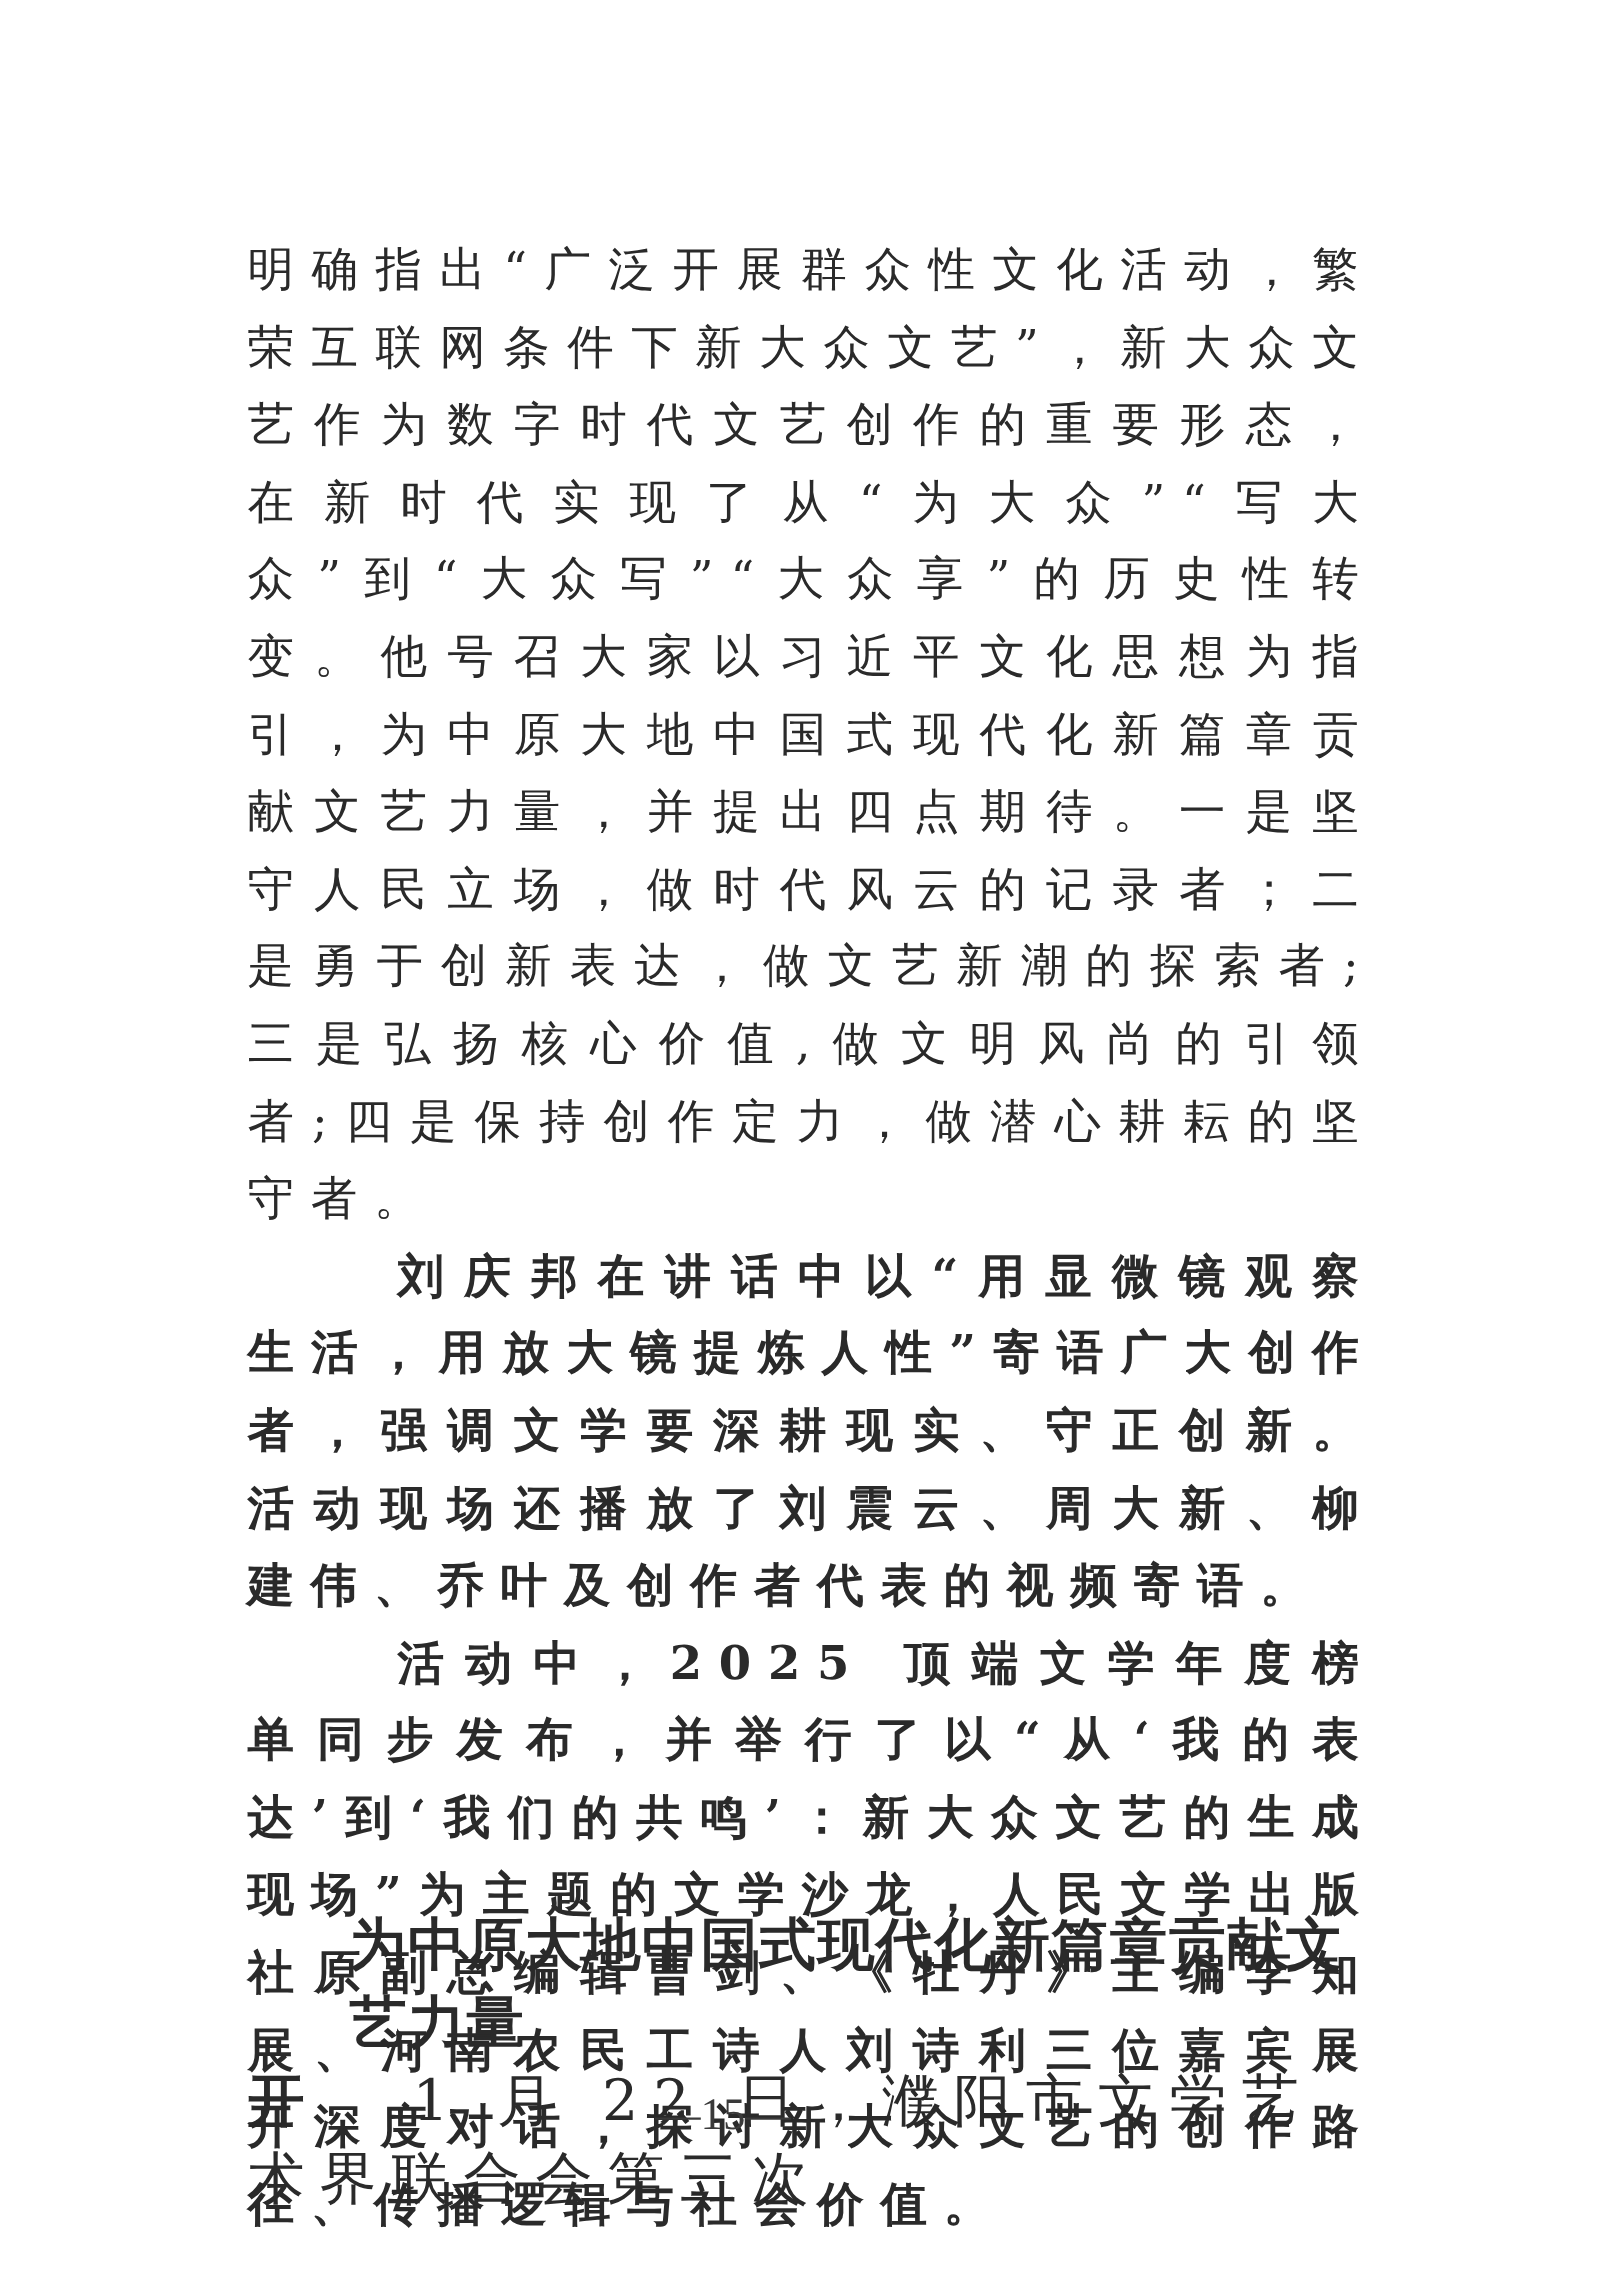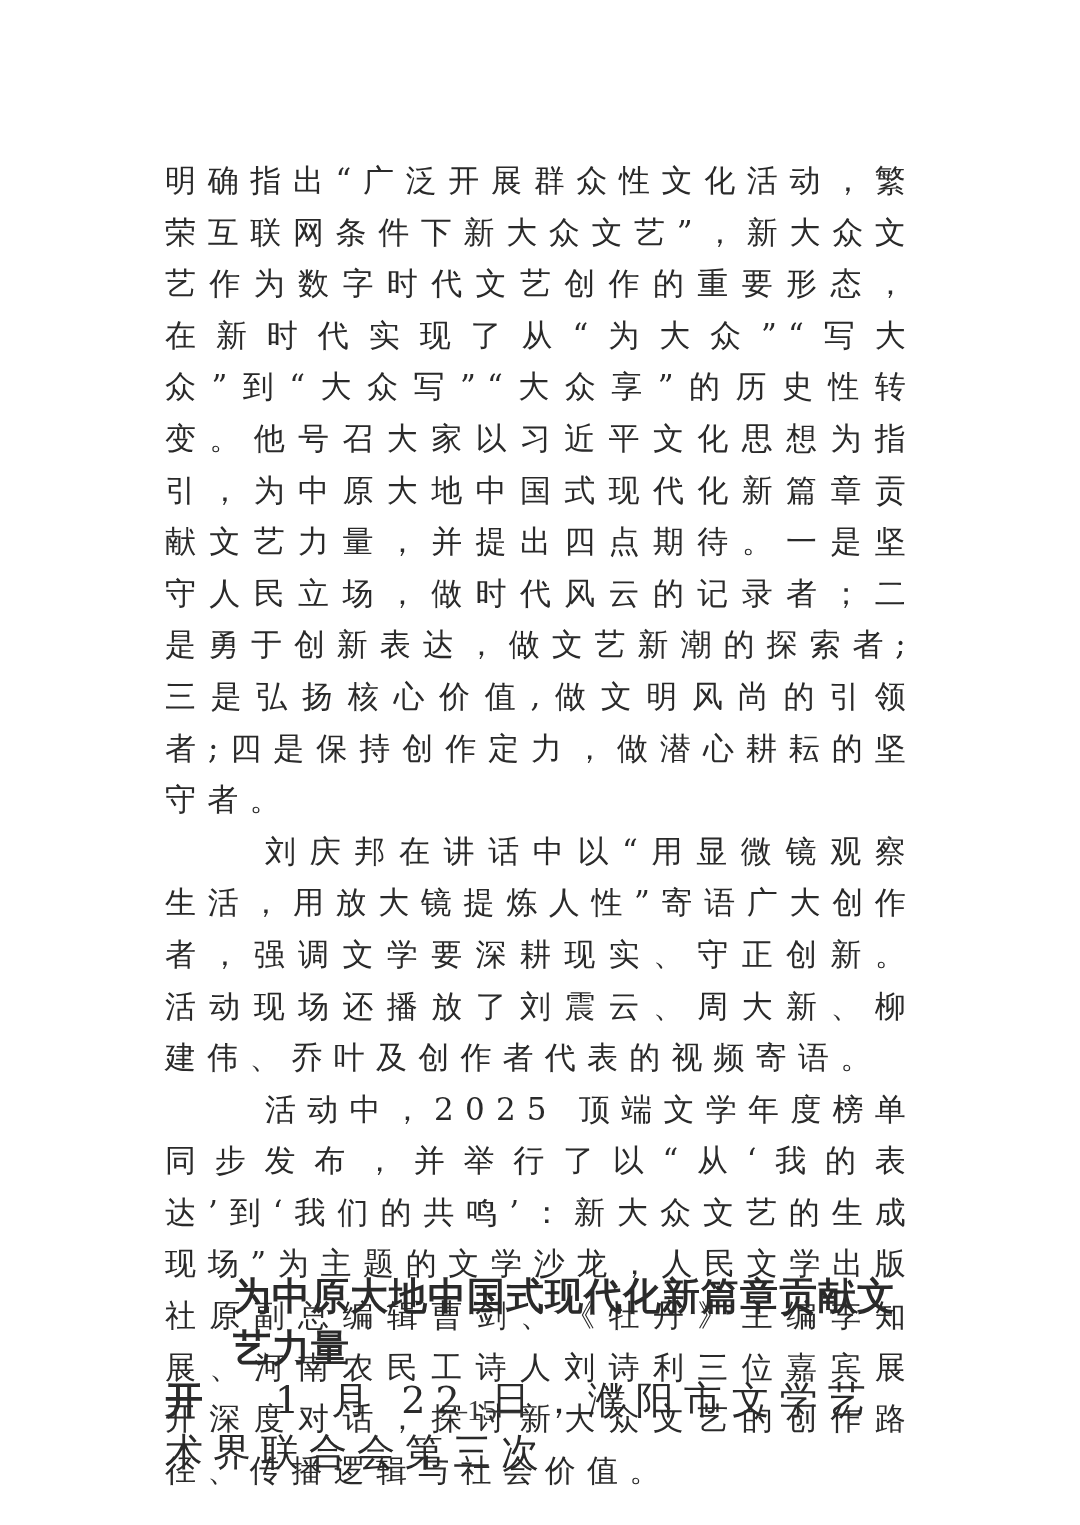--- a/index.html
+++ b/index.html
@@ -25,20 +25,21 @@
       font-family: "DejaVu Serif", "Liberation Serif", serif;
       font-size: 31px;
       line-height: 51.6px;
       letter-spacing: 11.2px;
       text-align: justify;
       text-align-last: left;
       word-break: break-all;
     }
     .para.indent {
       text-indent: 100px;
+      font-weight: bold;
     }
     .heading-block {
       position: absolute;
       left: 165px;
       top: 1270px;
       width: 752px;
       font-family: "DejaVu Serif", "Liberation Serif", serif;
       font-size: 38px;
       line-height: 52px;
       letter-spacing: 2px;

